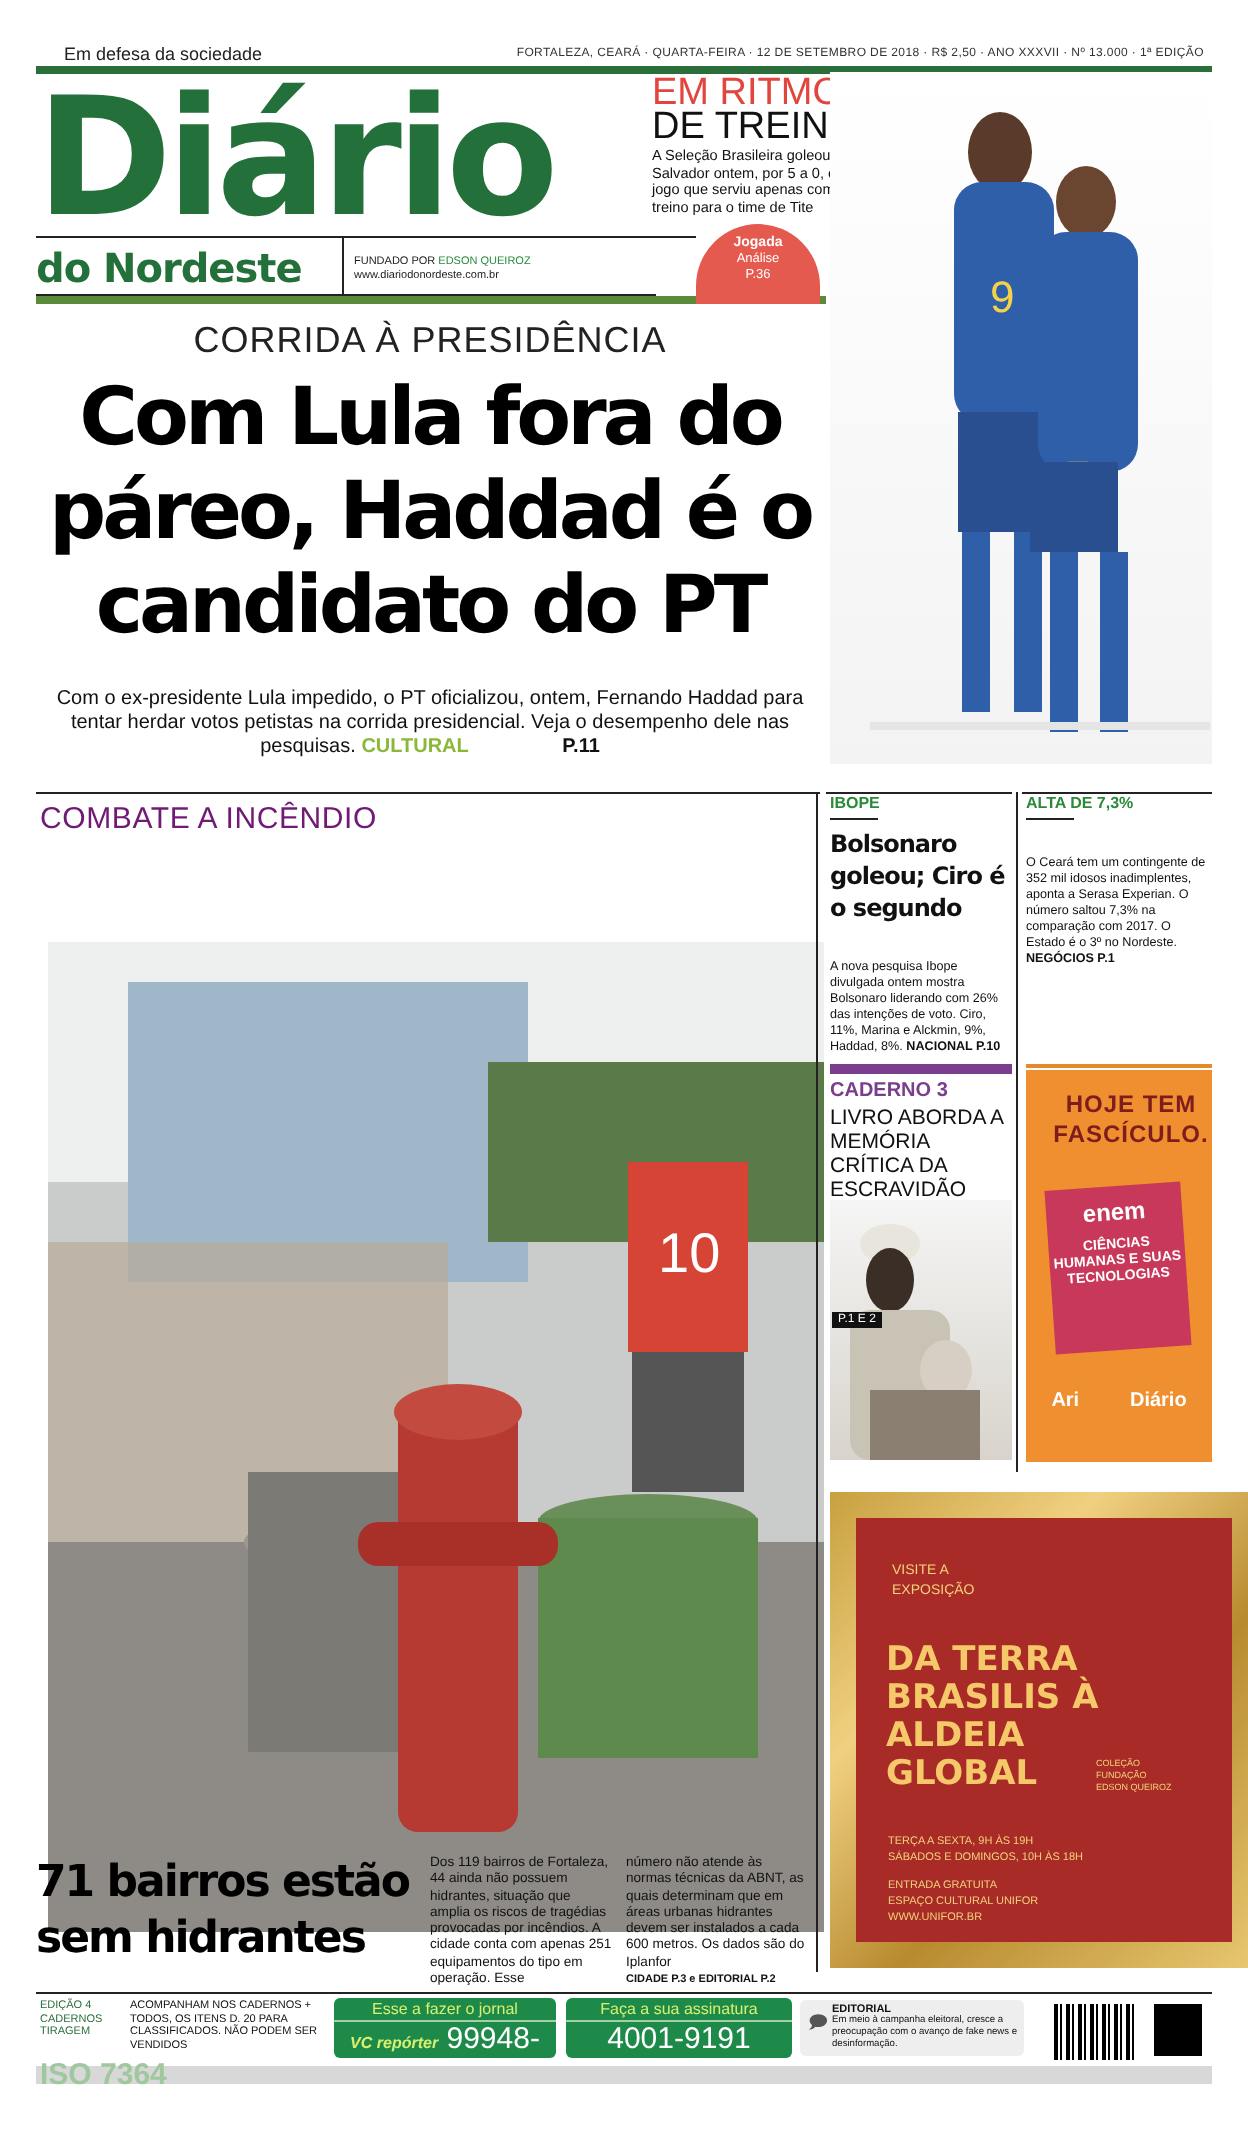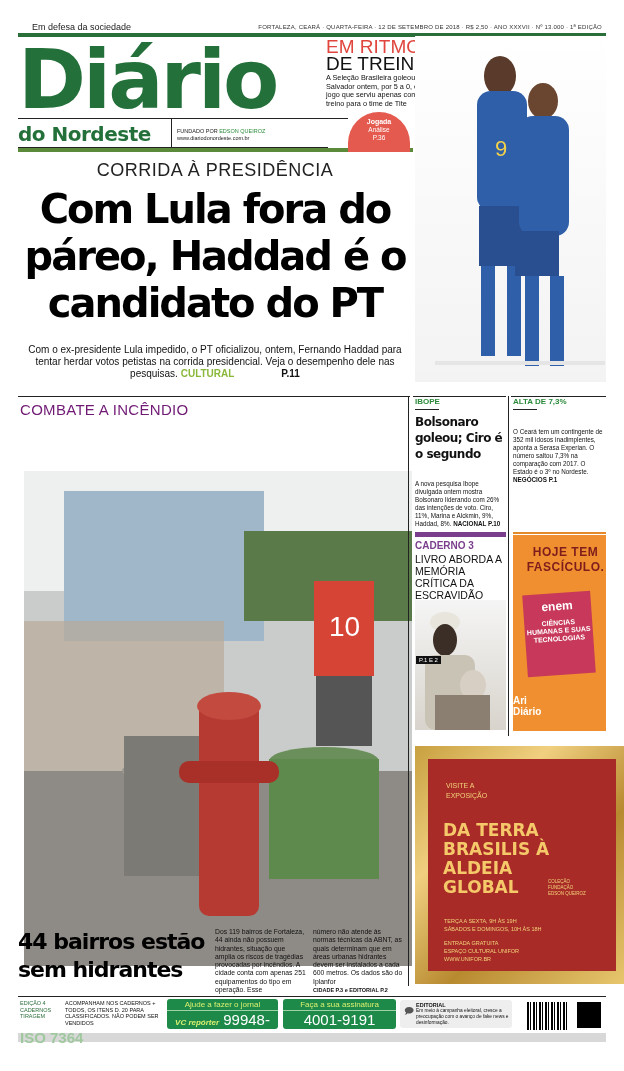--- a/index.html
+++ b/index.html
@@ -45,21 +45,21 @@
   .orangebar{left:513px;top:532px;width:93px;height:2px;background:#e58a2a;}
   .cad-kick{left:415px;top:540px;font-size:10px;font-weight:bold;color:#7a3e8c;}
   .cad-head{left:415px;top:553px;width:92px;font-size:10.5px;line-height:12px;color:#111;}
   .cad-photo{left:415px;top:600px;width:91px;height:130px;background:linear-gradient(180deg,#f5f5f5,#d8d4cc);overflow:hidden;}
   .p3tag{left:416px;top:656px;background:#111;color:#fff;font-size:6px;padding:1px 3px;}
   .ad-orange{left:513px;top:535px;width:93px;height:196px;background:#ef8f2f;}
   .ad-orange .t{position:absolute;left:0;top:10px;width:105px;text-align:center;font-weight:bold;color:#7f1d1d;font-size:12px;line-height:15px;letter-spacing:0.5px;}
   .fasc{position:absolute;left:12px;top:58px;width:68px;height:82px;background:#c7385a;transform:rotate(-4deg);color:#fff;font-size:6px;text-align:center;}
   .fasc .enem{font-size:12px;font-weight:bold;padding-top:6px;}
   .fasc .ch{font-size:7px;font-weight:bold;line-height:8px;margin-top:6px;}
-  .ad-logos{position:absolute;left:0;top:160px;width:93px;display:flex;justify-content:space-around;color:#fff;font-weight:bold;font-size:10px;flex-direction:column;}
+  .ad-logos{position:absolute;left:0;top:160px;width:93px;display:flex;justify-content:space-around;color:#fff;font-weight:bold;font-size:10px;}
   .frame{left:415px;top:746px;width:190px;height:238px;background:linear-gradient(135deg,#c8a040,#f0d080 30%,#b88a30 60%,#e8c870);padding-left:24px;}
   .frame-inner{position:absolute;left:13px;top:13px;right:13px;bottom:13px;background:#a82b27;color:#f3d27a;}
   .fv{position:absolute;left:18px;top:22px;font-size:7px;line-height:10px;}
   .fbig{position:absolute;left:15px;top:62px;font-family:"DejaVu Sans",sans-serif;font-weight:bold;font-size:17px;line-height:19px;color:#f5c86a;}
   .fsmall{position:absolute;left:120px;top:120px;font-size:4.5px;line-height:6px;}
   .fsched{position:absolute;left:16px;top:158px;font-size:5.5px;line-height:8px;}
   .fent{position:absolute;left:16px;top:180px;font-size:5.5px;line-height:8px;}
   .footline{left:18px;top:996px;width:588px;height:1px;background:#222;}
   .foot-small{font-size:5.5px;line-height:6.5px;color:#2a6e3a;}
   .foot-desc{font-size:5.5px;line-height:6.5px;color:#111;}
@@ -141,21 +141,21 @@
     <rect x="245" y="288" width="110" height="120" fill="#5f8a4e"></rect>
     <rect x="175" y="230" width="60" height="215" rx="10" fill="#b63a32"></rect>
     <ellipse cx="205" cy="235" rx="32" ry="14" fill="#c34a3f"></ellipse>
     <rect x="155" y="290" width="100" height="22" rx="10" fill="#a83028"></rect>
     <rect x="290" y="110" width="60" height="95" fill="#d64436"></rect>
     <text x="305" y="165" font-size="28" fill="#fff" font-family="Liberation Sans,sans-serif">10</text>
     <rect x="292" y="205" width="56" height="70" fill="#555"></rect>
   </svg>
 </div>
 
-<div class="abs h44">44 bairros estão sem hidrantes</div>
+<div class="abs h44">71 bairros estão sem hidrantes</div>
 <div class="abs col1">Dos 119 bairros de Fortaleza, 44 ainda não possuem hidrantes, situação que amplia os riscos de tragédias provocadas por incêndios. A cidade conta com apenas 251 equipamentos do tipo em operação. Esse</div>
 <div class="abs col2">
   <span>número não atende às normas técnicas da ABNT, as quais determinam que em áreas urbanas hidrantes devem ser instalados a cada 600 metros. Os dados são do Iplanfor</span><br>
   <b style="font-size:5.5px">CIDADE P.3 e EDITORIAL P.2</b>
 </div>
 
 <div class="abs vsep"></div>
 <div class="abs vsep2"></div>
 <div class="abs rc-top"></div>
 <div class="abs rc-top2"></div>
@@ -221,21 +221,21 @@
       <div>WWW.UNIFOR.BR</div>
     </div>
   </div>
 </div>
 
 <div class="abs footline"></div>
 <div class="abs foot-small" style="left:20px;top:1000px;width:40px;">EDIÇÃO 4 CADERNOS TIRAGEM</div>
 <div class="abs foot-desc" style="left:65px;top:1000px;width:100px;">ACOMPANHAM NOS CADERNOS + TODOS, OS ITENS D. 20 PARA CLASSIFICADOS. NÃO PODEM SER VENDIDOS</div>
 
 <div class="abs gbox" style="left:167px;top:999px;width:111px;height:30px;">
-  <div class="lbl">Ajude a fazer o jornal</div>
+  <div class="lbl">Esse a fazer o jornal</div>
   <div class="num">
     <span style="font-size:8px;font-style:italic;font-weight:bold;color:#d8f070">VC repórter</span>
     <span>99948-8712</span>
   </div>
 </div>
 <div class="abs gbox" style="left:283px;top:999px;width:113px;height:30px;">
   <div class="lbl">Faça a sua assinatura</div>
   <div class="num">4001-9191</div>
 </div>
 <div class="abs ed-box" style="left:400px;top:1000px;width:112px;height:28px;">

